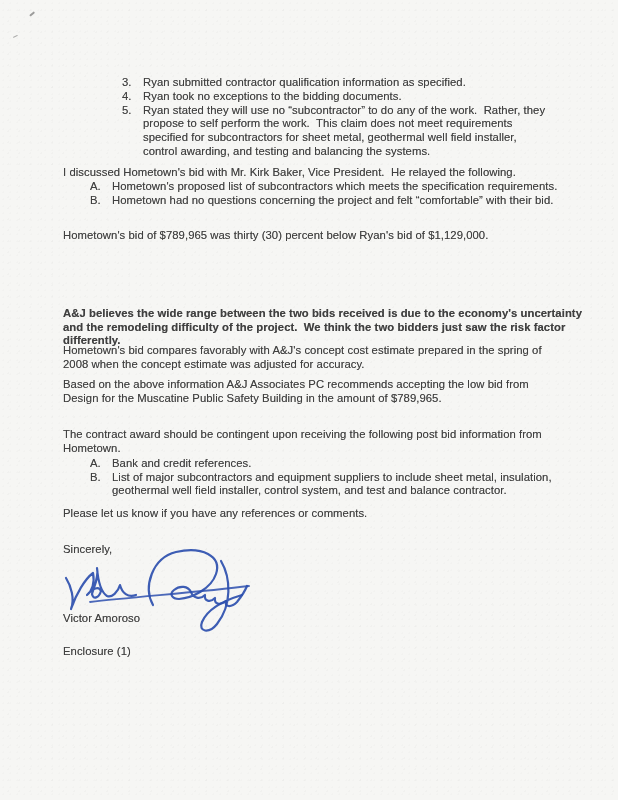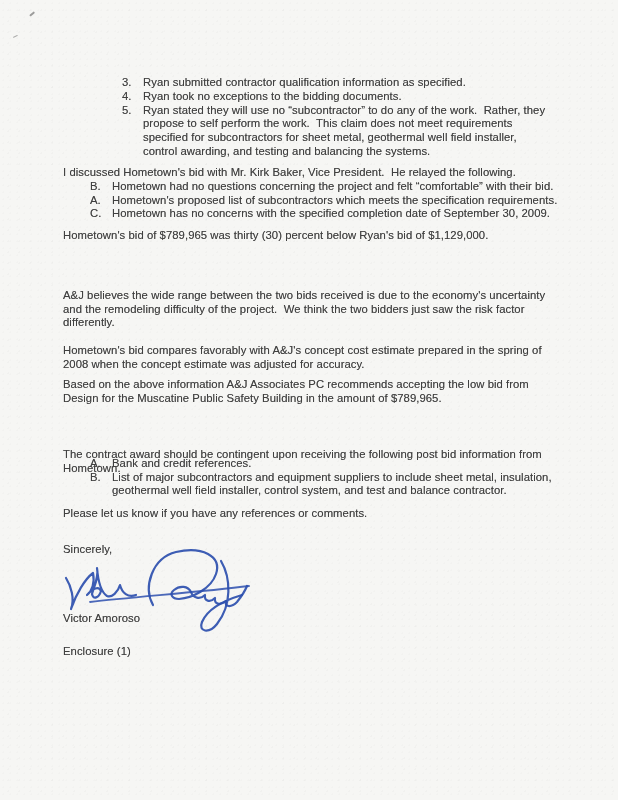--- a/index.html
+++ b/index.html
@@ -49,47 +49,46 @@
     <div class="row"><span class="mk1"></span><span class="line">propose to self perform the work.  This claim does not meet requirements</span></div>
     <div class="row"><span class="mk1"></span><span class="line">specified for subcontractors for sheet metal, geothermal well field installer,</span></div>
     <div class="row"><span class="mk1"></span><span class="line">control awarding, and testing and balancing the systems.</span></div>
   </div>
 
   <div class="block" style="top:166px; left:63px;">
     <div class="line">I discussed Hometown's bid with Mr. Kirk Baker, Vice President.  He relayed the following.</div>
   </div>
 
   <div class="block" style="top:180px; left:90px;">
+    <div class="row"><span class="mk2">A.</span><span class="line">Hometown's proposed list of subcontractors which meets the specification requirements.</span></div>
     <div class="row"><span class="mk2">B.</span><span class="line">Hometown had no questions concerning the project and felt “comfortable” with their bid.</span></div>
-    <div class="row"><span class="mk2">A.</span><span class="line">Hometown's proposed list of subcontractors which meets the specification requirements.</span></div>
-    <div class="row"><span class="mk2">C.</span><span class="line">Hometown has no concerns with the specified completion date of September 30, 2009.</span></div>
   </div>
 
   <div class="block" style="top:229px; left:63px;">
     <div class="line">Hometown's bid of $789,965 was thirty (30) percent below Ryan's bid of $1,129,000.</div>
   </div>
 
 
-  <div class="block" style="top:289px; left:63px;">
+  <div class="block" style="top:307px; left:63px;font-weight:bold;">
     <div class="line">A&amp;J believes the wide range between the two bids received is due to the economy's uncertainty</div>
     <div class="line">and the remodeling difficulty of the project.  We think the two bidders just saw the risk factor</div>
     <div class="line">differently.</div>
   </div>
 
   <div class="block" style="top:344px; left:63px;">
     <div class="line">Hometown's bid compares favorably with A&amp;J's concept cost estimate prepared in the spring of</div>
     <div class="line">2008 when the concept estimate was adjusted for accuracy.</div>
   </div>
 
   <div class="block" style="top:378px; left:63px;">
     <div class="line">Based on the above information A&amp;J Associates PC recommends accepting the low bid from</div>
     <div class="line">Design for the Muscatine Public Safety Building in the amount of $789,965.</div>
   </div>
 
-  <div class="block" style="top:448px; left:63px;">
+  <div class="block" style="top:428px; left:63px;">
     <div class="line">The contract award should be contingent upon receiving the following post bid information from</div>
     <div class="line">Hometown.</div>
   </div>
 
   <div class="block" style="top:457px; left:90px;">
     <div class="row"><span class="mk2">A.</span><span class="line">Bank and credit references.</span></div>
     <div class="row"><span class="mk2">B.</span><span class="line">List of major subcontractors and equipment suppliers to include sheet metal, insulation,</span></div>
     <div class="row"><span class="mk2"></span><span class="line">geothermal well field installer, control system, and test and balance contractor.</span></div>
   </div>
 

